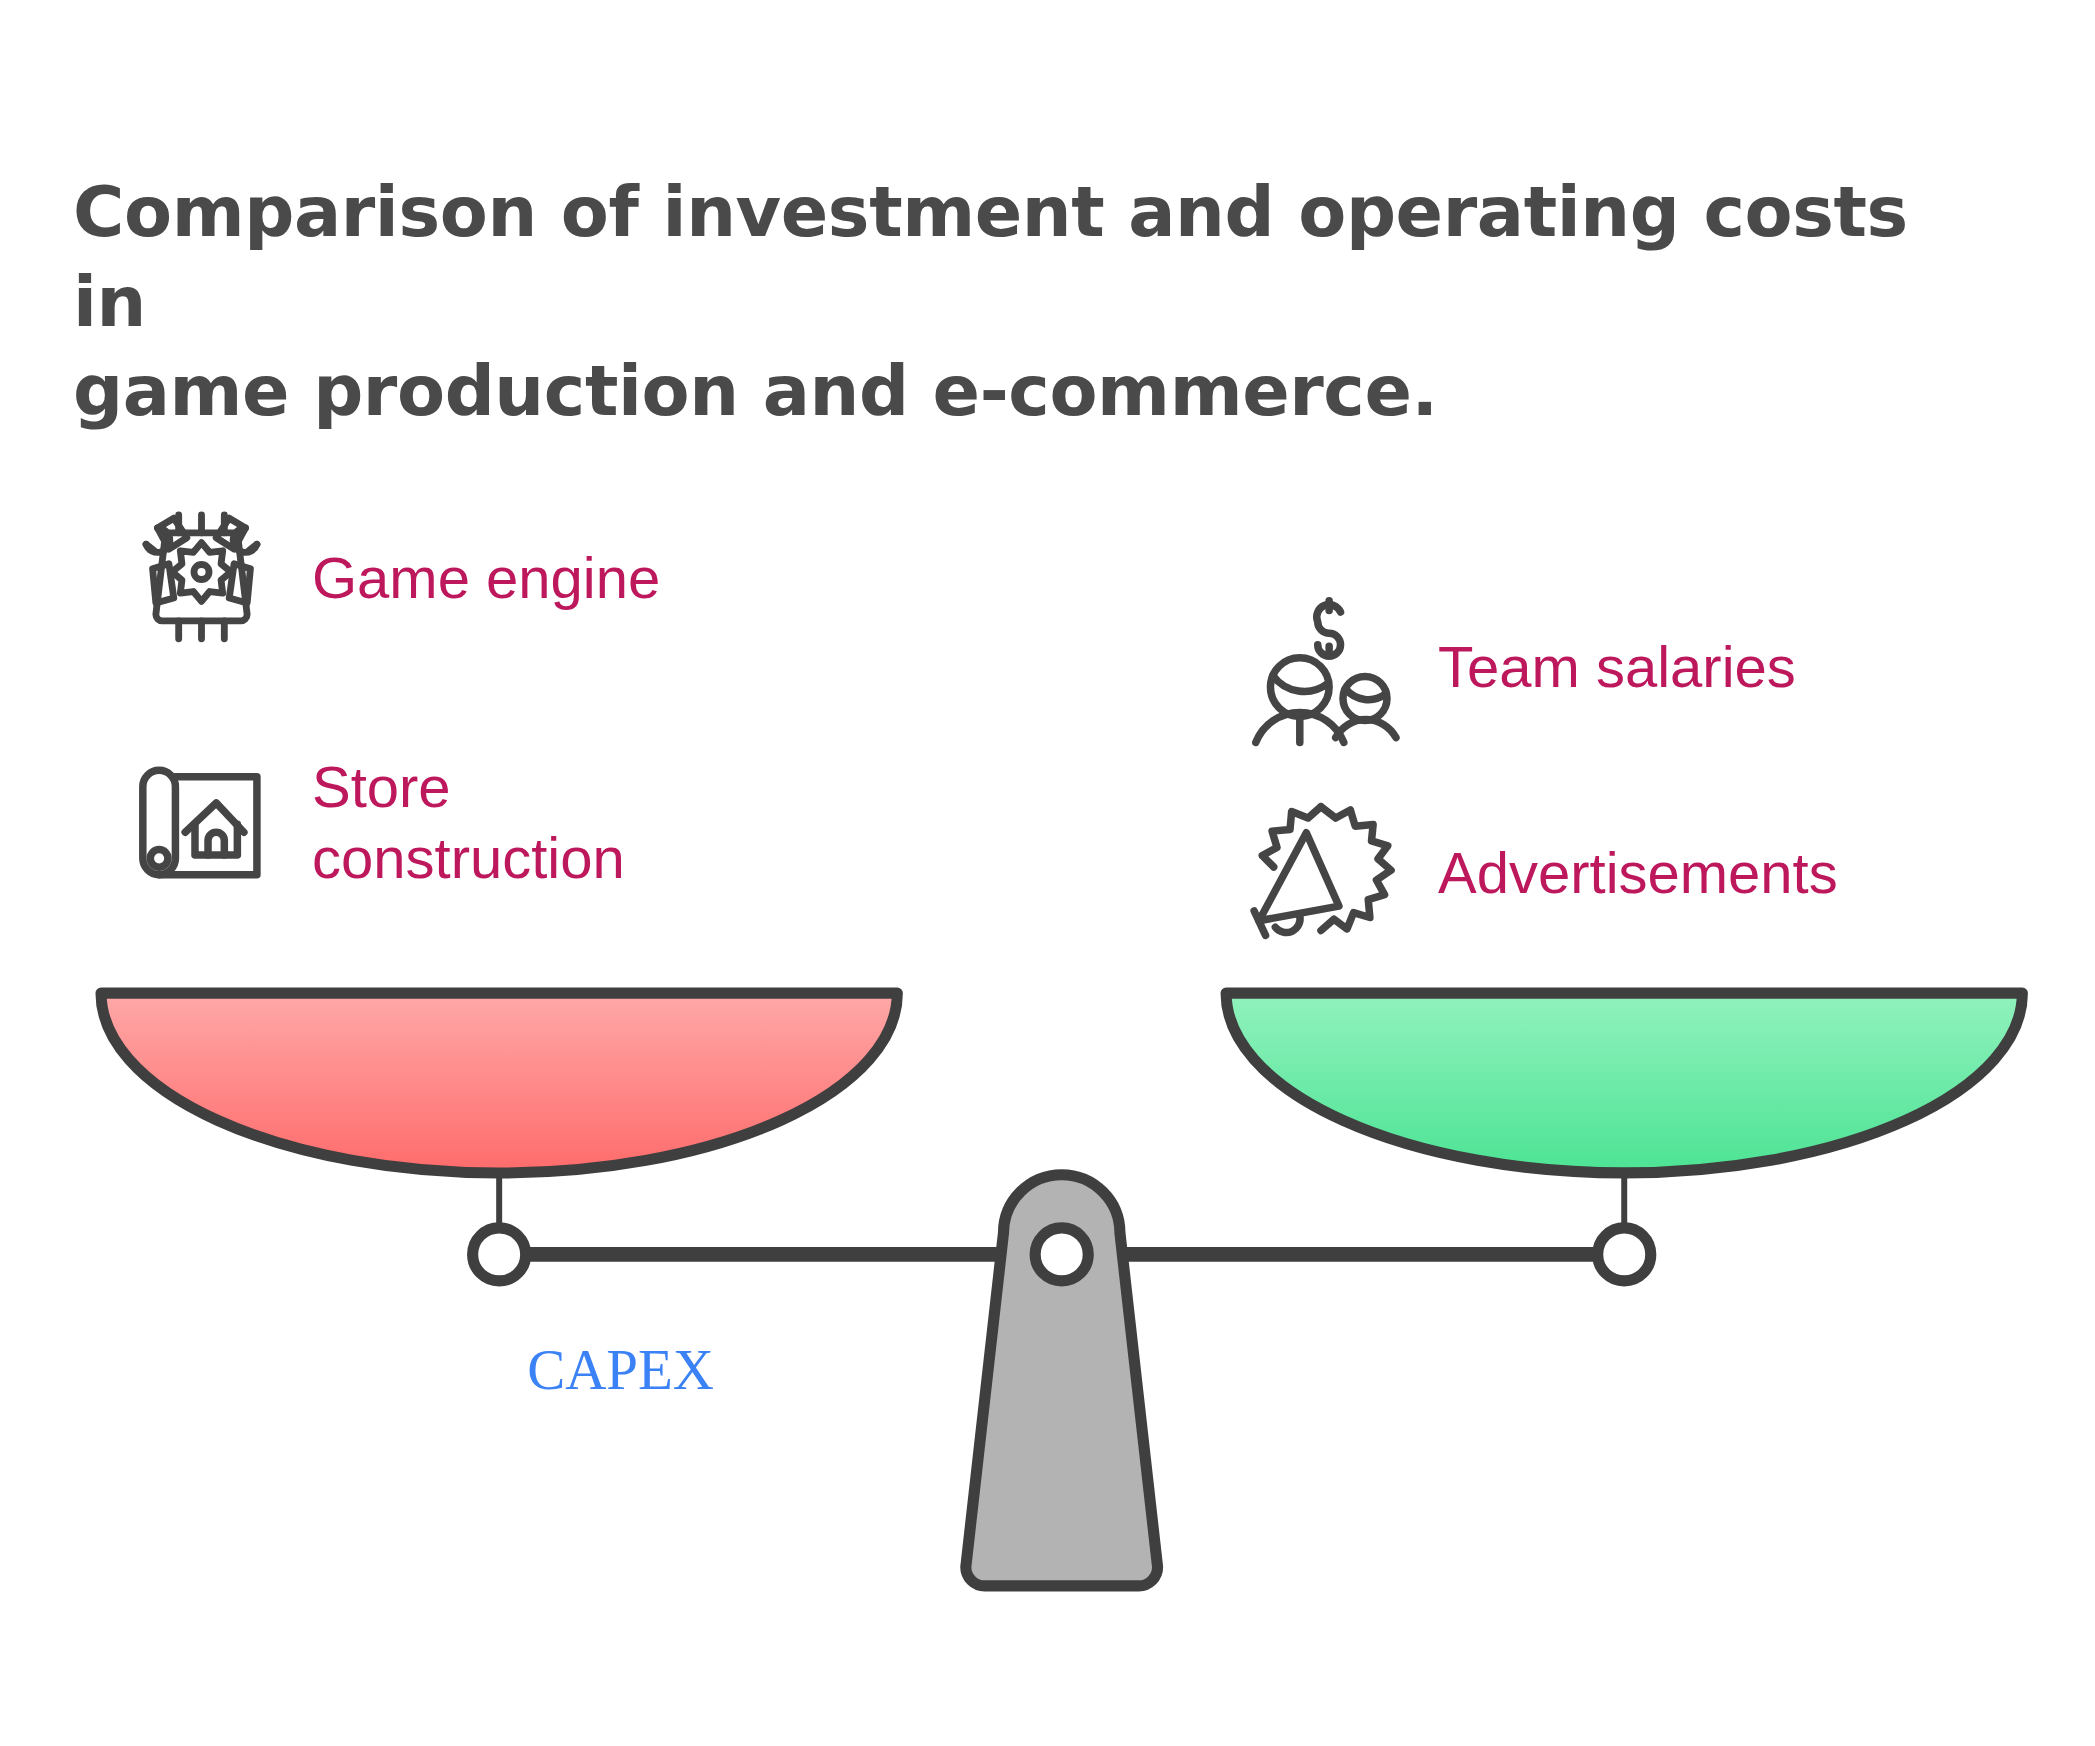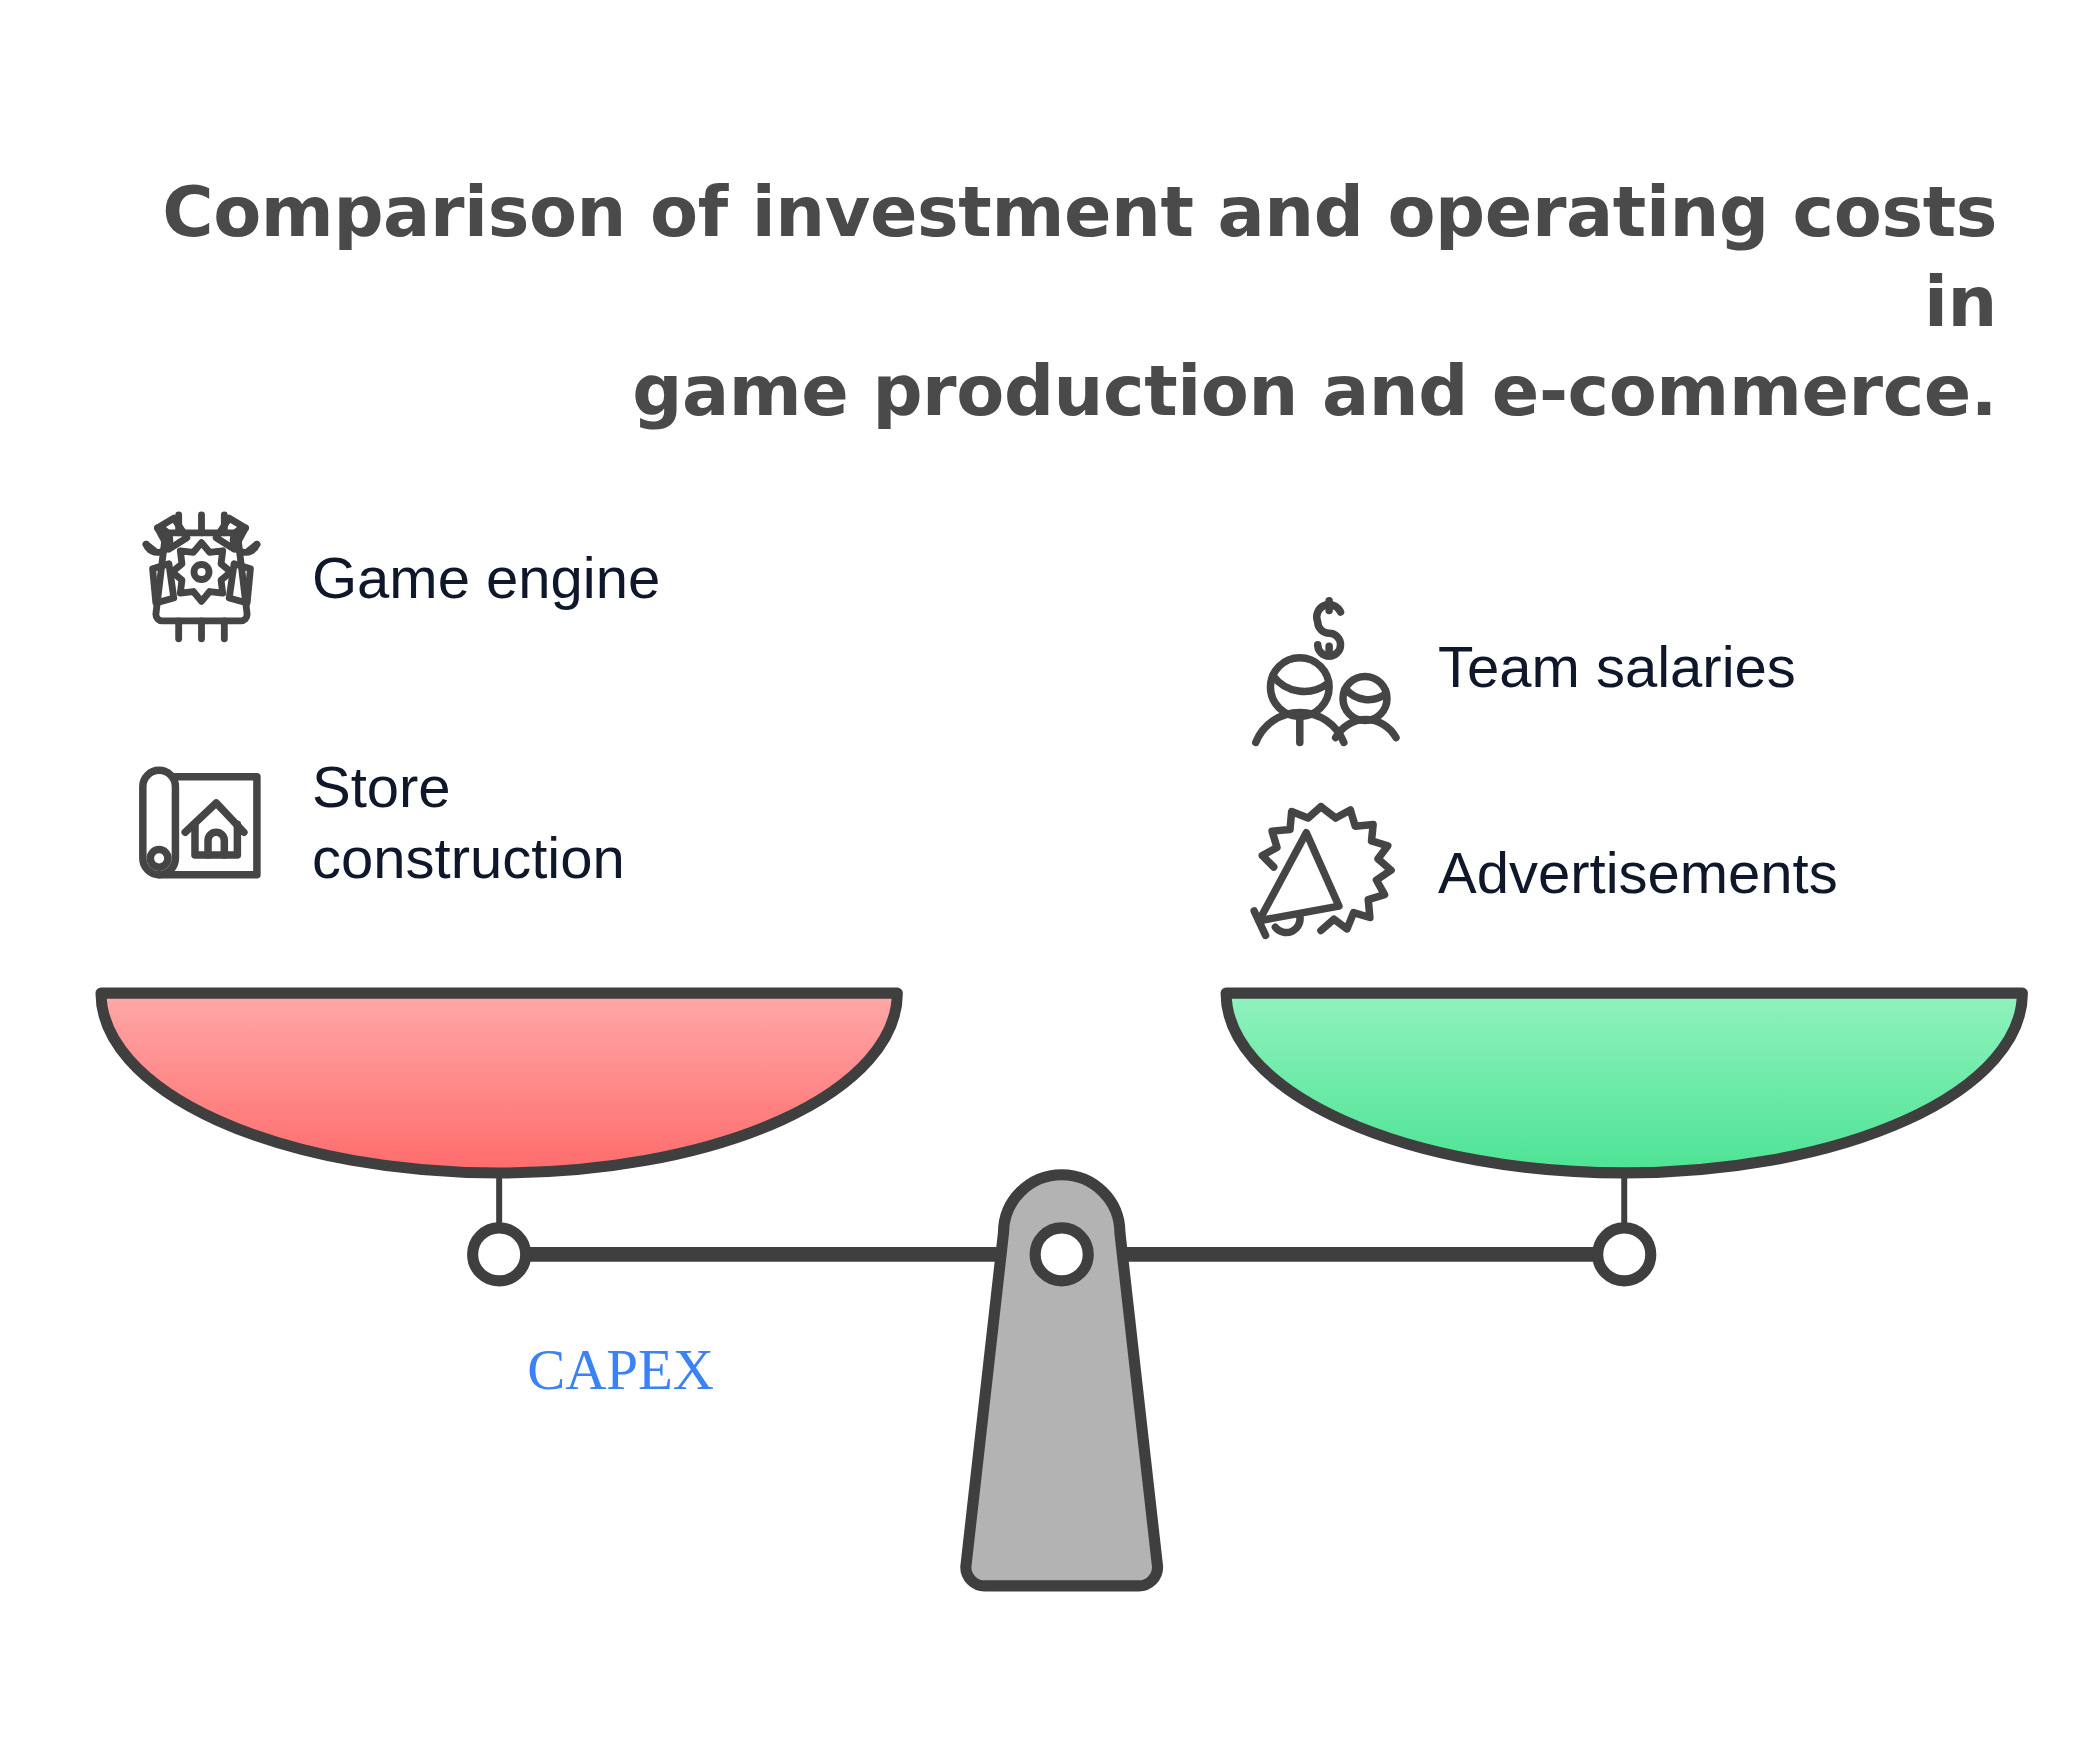--- a/index.html
+++ b/index.html
@@ -14,24 +14,24 @@
     position: relative;
     width: 2096px;
     height: 1746px;
     background: #ffffff;
     overflow: hidden;
   }
 
   
   #title {
     position: absolute;
-    left: 79px;
+    left: 73px;
     top: 168px;
     width: 1918px;
-    text-align: right;
+    text-align: left;
     font-family: "DejaVu Sans", sans-serif;
     font-weight: bold;
     font-size: 70px;
     line-height: 1.28;
     letter-spacing: -0.4px;
     color: #4a4a4a;
     white-space: pre-line;
   }
 
   
@@ -43,21 +43,21 @@
   }
   .item-icon {
     flex: 0 0 auto;
     display: block;
   }
   .item-label {
     font-family: "Liberation Sans", sans-serif;
     font-weight: 400;
     font-size: 58px;
     line-height: 1.22;
-    color: #0f172a;
+    color: #be185d;
     white-space: pre-line;
   }
 
   #item-game-engine   { left: 120px;  top: 497px;  }
   #item-store         { left: 120px;  top: 741px;  }
   #item-salaries      { left: 1246px; top: 586px; justify-content: center;  }
   #item-ads           { left: 1246px; top: 792px;  }
 
   
   #scale {

